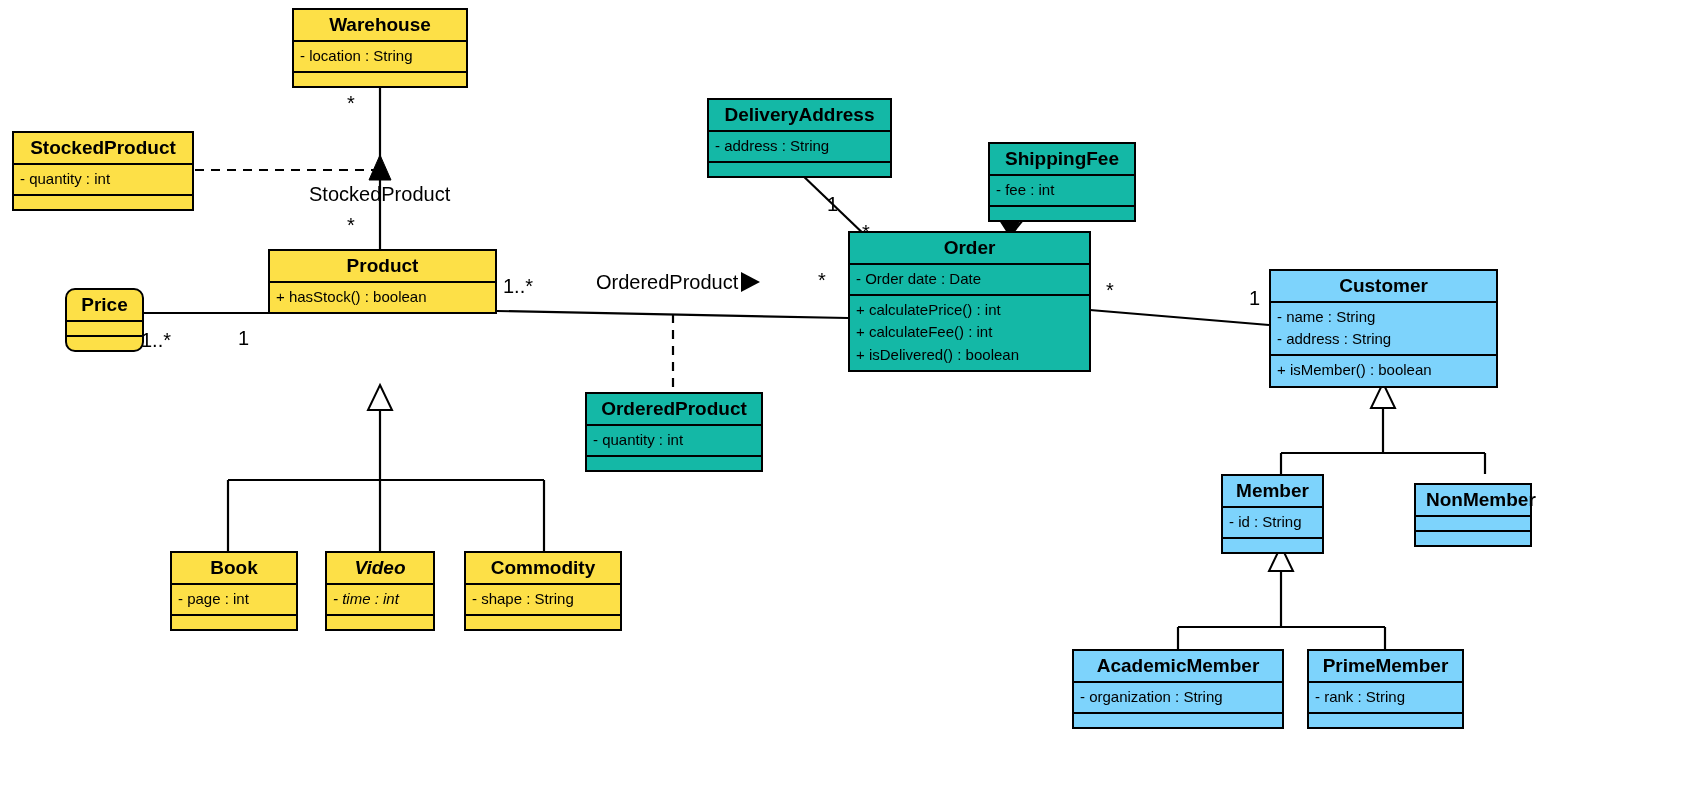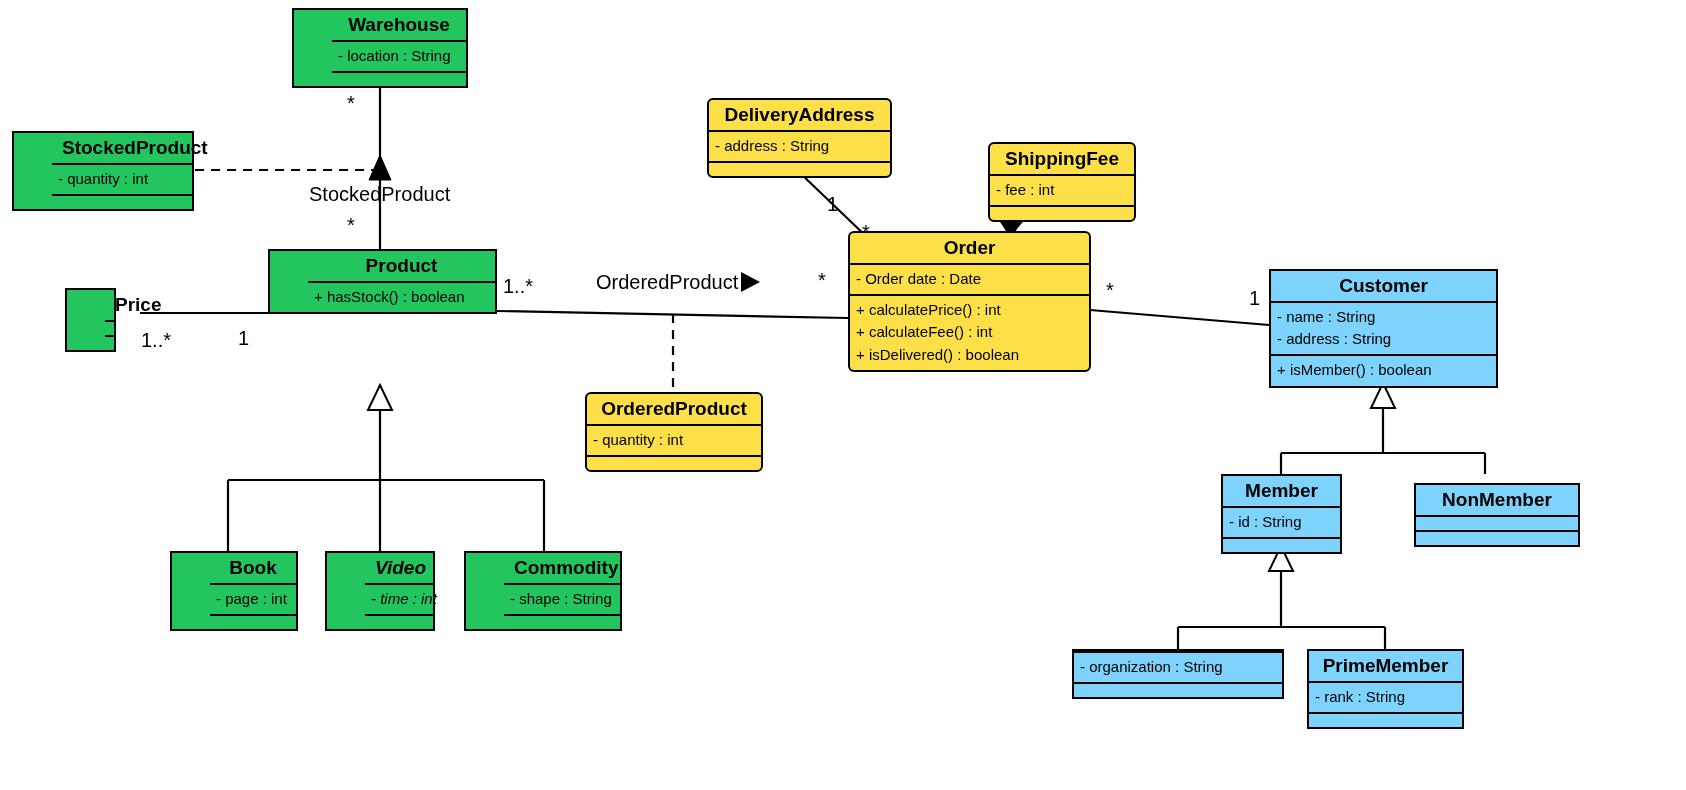--- a/index.html
+++ b/index.html
@@ -50,22 +50,22 @@
     color: #000000;
     white-space: nowrap;
   }
   .uml-compartment.empty {
     min-height: 13px;
     padding: 0;
   }
   .uml-compartment .row {
     white-space: nowrap;
   }
-  .c-pink  { background: #22c55e; padding-left: 38px; }
-  .c-green { background: #fde047; border-radius: 6px; }
+  .c-pink  { background: #fde047; }
+  .c-green { background: #14b8a6; }
   .c-blue  { background: #7dd3fc; }
 
   .edge-label {
     position: absolute;
     font-size: 19px;
     color: #000000;
     white-space: nowrap;
     z-index: 6;
     line-height: 1;
   }
@@ -146,21 +146,21 @@
   </div>
 
   <div class="uml-class c-pink" style="left:12px; top:131px; width:182px;">
     <div class="uml-name">StockedProduct</div>
     <div class="uml-compartment">
       <div class="row">- quantity : int</div>
     </div>
     <div class="uml-compartment empty"></div>
   </div>
 
-  <div class="uml-class c-pink" style="left:65px; top:288px; width:51px;">
+  <div class="uml-class c-pink" style="left:65px; top:288px; width:79px;border-radius:10px;">
     <div class="uml-name">Price</div>
     <div class="uml-compartment empty"></div>
     <div class="uml-compartment empty"></div>
   </div>
 
   <div class="uml-class c-pink" style="left:268px; top:249px; width:229px;">
     <div class="uml-name">Product</div>
     <div class="uml-compartment">
       <div class="row">+ hasStock() : boolean</div>
     </div>
@@ -230,35 +230,36 @@
     <div class="uml-name">Customer</div>
     <div class="uml-compartment">
       <div class="row">- name : String</div>
       <div class="row">- address : String</div>
     </div>
     <div class="uml-compartment">
       <div class="row">+ isMember() : boolean</div>
     </div>
   </div>
 
-  <div class="uml-class c-blue" style="left:1221px; top:474px; width:121px;">
+  <div class="uml-class c-blue" style="left:1221px; top:474px; width:103px;">
     <div class="uml-name">Member</div>
     <div class="uml-compartment">
       <div class="row">- id : String</div>
     </div>
     <div class="uml-compartment empty"></div>
   </div>
 
-  <div class="uml-class c-blue" style="left:1414px; top:483px; width:166px;">
+  <div class="uml-class c-blue" style="left:1414px; top:483px; width:118px;">
     <div class="uml-name">NonMember</div>
     <div class="uml-compartment empty"></div>
     <div class="uml-compartment empty"></div>
   </div>
 
   <div class="uml-class c-blue" style="left:1072px; top:649px; width:212px;">
+    <div class="uml-name">AcademicMember</div>
     <div class="uml-compartment">
       <div class="row">- organization : String</div>
     </div>
     <div class="uml-compartment empty"></div>
   </div>
 
   <div class="uml-class c-blue" style="left:1307px; top:649px; width:157px;">
     <div class="uml-name">PrimeMember</div>
     <div class="uml-compartment">
       <div class="row">- rank : String</div>

